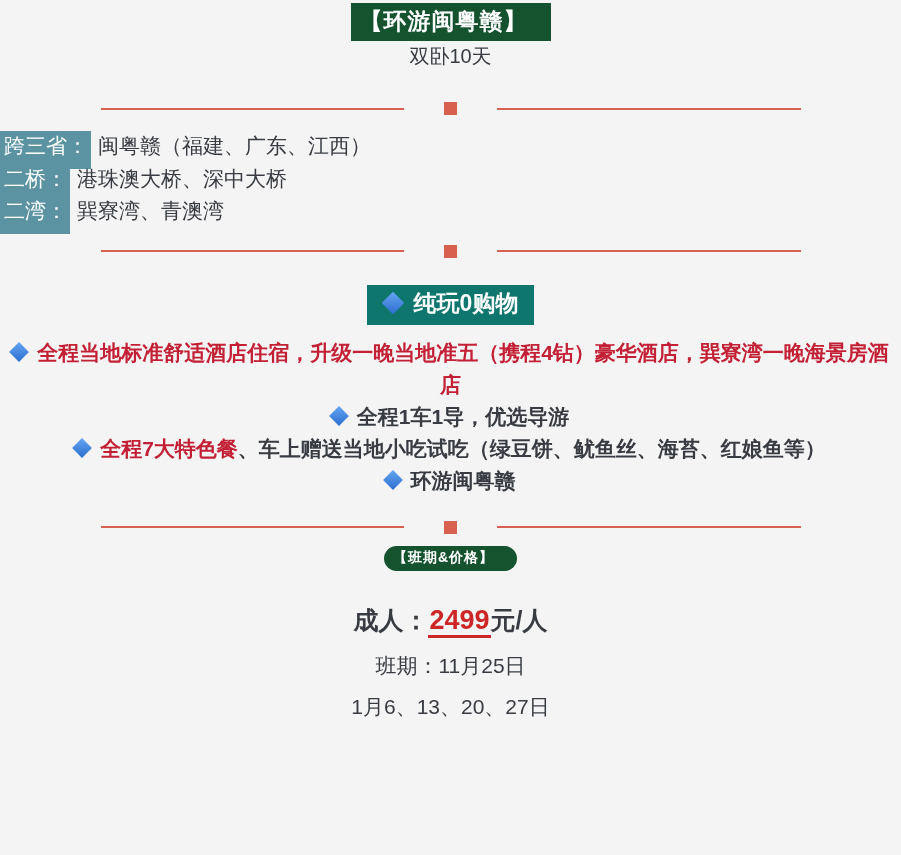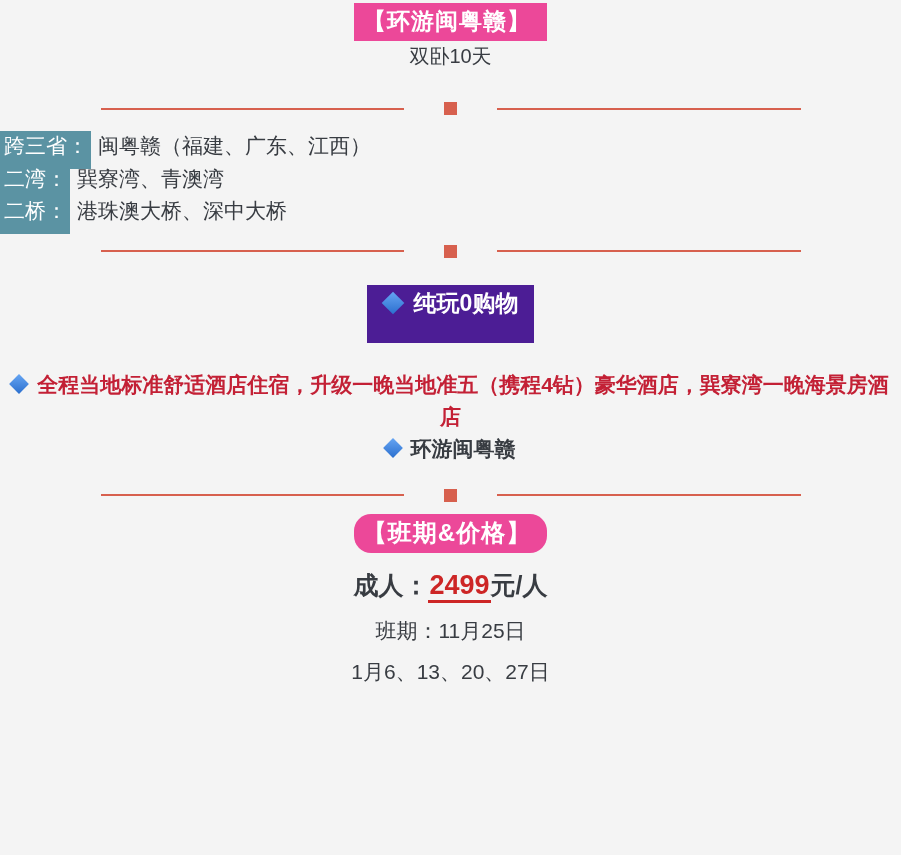--- a/index.html
+++ b/index.html
@@ -8,23 +8,23 @@
     background:#f4f4f4;
     font-family:"Liberation Sans","DejaVu Sans",sans-serif;
     color:#383c42;
     overflow:hidden;
   }
   .center{text-align:center;}
   
   .header{padding-top:3px;}
   .title-box{
     display:inline-block;
-    background:#ec4899;color:#ffffff;
+    background:#14532d;color:#ffffff;
     font-size:23px;font-weight:bold;
-    padding:3px 16px 4px 9px;
+    padding:3px 23px 4px 9px;
     letter-spacing:1px;
   }
   .subtitle{font-size:20px;margin-top:2px;}
   
   .divider{
     width:700px;margin:0 auto;
     display:flex;align-items:center;
   }
   .divider .line{flex:1;height:2px;background:#d7604e;}
   .divider .gap{width:40px;}
@@ -35,38 +35,38 @@
   
   .overview{margin-top:15px;padding-right:8px;}
   .overview p{margin:0;font-size:21px;line-height:32.5px;}
   .hl{
     background:#5b93a3;color:#ffffff;
     padding:3px 3px 12px 4px;margin-right:7px;
   }
   
   .badge-wrap{margin-top:27px;}
   .badge{
-    display:inline-block;background:#4c1d95;color:#ffffff;
+    display:inline-block;background:#0f766e;color:#ffffff;
     font-size:23px;font-weight:bold;
-    padding:3px 16px 24px 14px;
+    padding:3px 16px 6px 14px;
   }
   .diamond{
     display:inline-block;width:16px;height:16px;
     background:linear-gradient(135deg,#66a5f3,#2b6fce);
     transform:rotate(45deg);
     margin:0 13px 3px 4px;vertical-align:middle;
   }
-  .bullets{margin-top:26px;}
+  .bullets{margin-top:12px;}
   .bullets p{margin:0;font-size:21px;font-weight:bold;line-height:32px;padding:0 8px;}
   .bullets .diamond{width:14px;height:14px;margin:0 11px 4px 0;}
   .red{color:#c32035;}
   
   .schedule-box-wrap{margin-top:12px;}
-  .schedule-box{font-size:24px;border-radius:17px;}
-  .price-line{margin-top:16px;font-size:25px;font-weight:bold;}
+  .schedule-box{font-size:14px;border-radius:17px;}
+  .price-line{margin-top:33px;font-size:25px;font-weight:bold;}
   .price-value{
     color:#cd2626;font-size:27px;
     border-bottom:3px solid #cd2626;
     padding:0 1px 0 1px;
   }
   .dates{margin-top:12px;}
   .dates p{margin:8px;font-size:21px;line-height:33px;}
 </style>
 </head>
 <body>
@@ -79,38 +79,40 @@
 <div class="divider d1">
   <div class="line"></div>
   <div class="gap"></div>
   <div class="sq"></div>
   <div class="gap"></div>
   <div class="line"></div>
 </div>
 
 <div class="overview">
   <p><span class="hl">跨三省：</span><span>闽粤赣（福建、广东、江西）</span></p>
+  <p><span class="hl">二桥：</span><span>港珠澳大桥、深中大桥</span></p>
   <p><span class="hl">二湾：</span><span>巽寮湾、青澳湾</span></p>
-  <p><span class="hl">二桥：</span><span>港珠澳大桥、深中大桥</span></p>
 </div>
 
 <div class="divider d2">
   <div class="line"></div>
   <div class="gap"></div>
   <div class="sq"></div>
   <div class="gap"></div>
   <div class="line"></div>
 </div>
 
 <div class="badge-wrap center">
   <div class="badge"><span class="diamond"></span><span>纯玩0购物</span></div>
 </div>
 
 <div class="bullets center">
   <p><span class="diamond"></span><span class="red">全程当地标准舒适酒店住宿，升级一晚当地准五（携程4钻）豪华酒店，巽寮湾一晚海景房酒店</span><span></span></p>
+  <p><span class="diamond"></span><span class="red"></span><span>全程1车1导，优选导游</span></p>
+  <p><span class="diamond"></span><span class="red">全程7大特色餐</span><span>、车上赠送当地小吃试吃（绿豆饼、鱿鱼丝、海苔、红娘鱼等）</span></p>
   <p><span class="diamond"></span><span class="red"></span><span>环游闽粤赣</span></p>
 </div>
 
 <div class="divider d3">
   <div class="line"></div>
   <div class="gap"></div>
   <div class="sq"></div>
   <div class="gap"></div>
   <div class="line"></div>
 </div>

